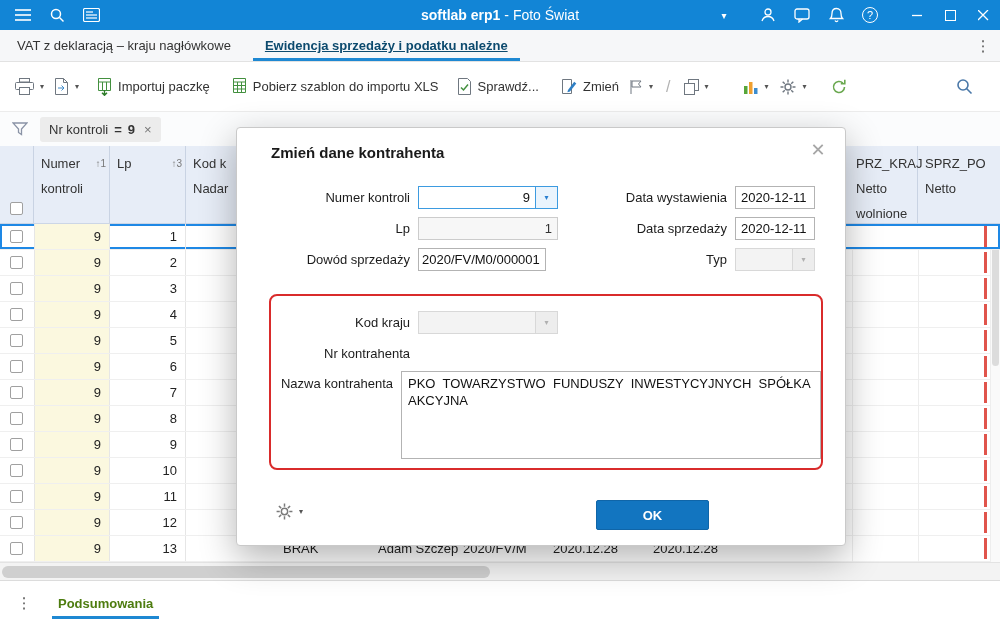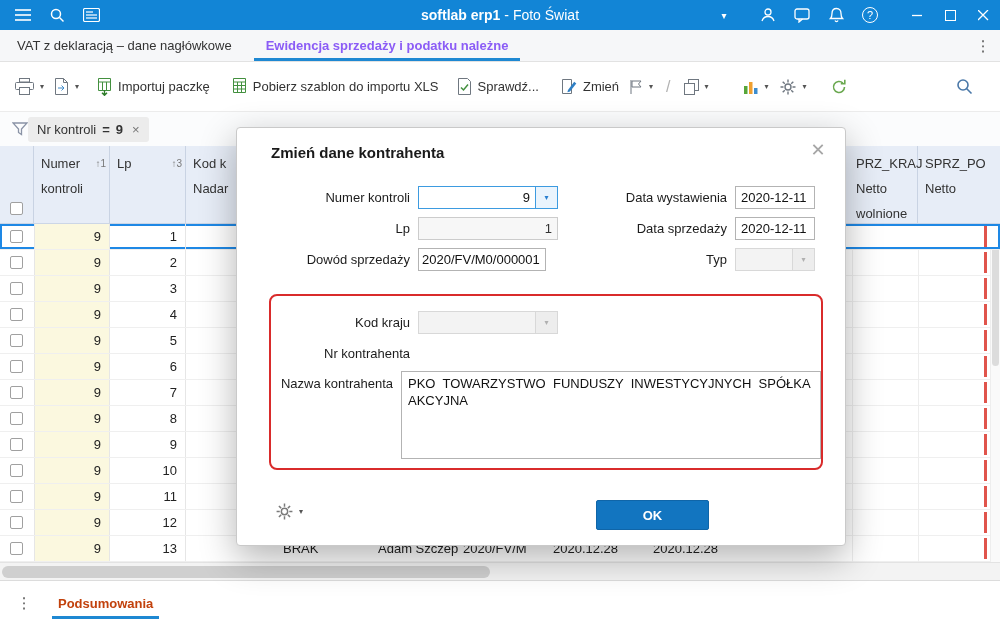--- a/index.html
+++ b/index.html
@@ -15,33 +15,33 @@
   .tb-title b { font-weight:bold; margin-right:4px; }
   .title-dd { position:absolute; left:712px; top:0; width:24px; height:30px; display:flex; align-items:center; justify-content:center; font-size:10px; cursor:pointer; }
   .tb-right { position:absolute; right:0; top:0; height:30px; display:flex; align-items:center; }
   .q-circle { width:16px; height:16px; border:1.2px solid #fff; border-radius:50%; font-size:11px; display:flex; align-items:center; justify-content:center; }
   .winbtns { display:flex; margin-left:14px; }
   .winbtn { width:33px; height:30px; display:flex; align-items:center; justify-content:center; cursor:pointer; }
 
   
   .tabbar { position:absolute; top:30px; left:0; right:0; height:32px; background:#f6f7f9; border-bottom:1px solid #e2e2e2; display:flex; }
   .tab { display:flex; align-items:center; padding:0 17px; color:#333; position:relative; cursor:pointer; white-space:nowrap; }
-  .tab.active { font-weight:bold; color:#8b5cf6; }
+  .tab.active { font-weight:bold; color:#0c4a6e;text-decoration:underline; }
   .tab.active::after { content:""; position:absolute; left:5px; right:5px; bottom:0; height:3px; background:#1e88d2; }
   .tab-kebab { position:absolute; right:4px; top:0; width:26px; height:32px; display:flex; align-items:center; justify-content:center; color:#555; font-size:15px; cursor:pointer; }
 
   
   .toolbar { position:absolute; top:62px; left:0; right:0; height:50px; background:#fff; border-bottom:1px solid #ececec; display:flex; align-items:center; padding:0 10px; }
   .tbtn { display:flex; align-items:center; gap:6px; padding:6px 5px; background:none; border:none; font:inherit; color:#333; cursor:pointer; white-space:nowrap; }
   .chev { font-size:8px; color:#555; }
   .slash { color:#b3b3b3; font-size:16px; margin:0 8px; }
 
   
   .filterbar { position:absolute; top:112px; left:0; right:0; height:34px; background:#fbfcfd; display:flex; align-items:center; padding:0 12px; }
-  .chip { display:inline-flex; align-items:center; gap:6px; background:#ececec; border-radius:3px; padding:5px 9px; margin-left:0; color:#333; cursor:pointer; }
+  .chip { display:inline-flex; align-items:center; gap:6px; background:#ececec; border-radius:3px; padding:5px 9px; margin-left:12px; color:#333; cursor:pointer; }
   .chip b { font-weight:bold; }
   .chip-x { color:#777; margin-left:3px; cursor:pointer; }
 
   
   .thead { position:absolute; top:146px; left:0; right:0; height:78px; background:#e7edf7; border-bottom:1px solid #ccd6e6; }
   .hcol { position:absolute; top:0; bottom:0; border-right:1px solid #c9d3e3; padding:5px 12px 0 7px; color:#333; line-height:25px; cursor:pointer; }
   .sortb { position:absolute; top:5px; right:3px; font-size:10px; color:#777; }
   .h-cb { position:absolute; left:0; top:0; bottom:0; width:34px; border-right:1px solid #c9d3e3; }
   .h-cb .cb { position:absolute; left:10px; bottom:8px; }
 
@@ -59,21 +59,21 @@
 
   
   .vscroll { position:absolute; right:0; top:224px; width:10px; height:338px; background:#fafafa; border-left:1px solid #eee; cursor:pointer; }
   .vthumb { position:absolute; left:1px; top:2px; width:7px; height:140px; background:#dcdcdc; border-radius:4px; }
   .hscroll { position:absolute; top:562px; left:0; right:0; height:18px; background:#f3f3f3; border-top:1px solid #e3e3e3; cursor:pointer; }
   .hthumb { position:absolute; left:2px; top:3px; width:488px; height:12px; background:#cfcfcf; border-radius:6px; }
 
   
   .footer { position:absolute; top:580px; left:0; right:0; height:45px; background:#fff; border-top:1px solid #dcdcdc; display:flex; align-items:center; }
   .f-kebab { margin-left:14px; width:20px; text-align:center; color:#555; font-size:15px; cursor:pointer; }
-  .f-tab { position:relative; margin-left:18px; font-weight:bold; color:#c2410c; padding:0 6px; height:100%; display:flex; align-items:center; cursor:pointer; }
+  .f-tab { position:relative; margin-left:18px; font-weight:bold; color:#4d7c0f; padding:0 6px; height:100%; display:flex; align-items:center; cursor:pointer; }
   .f-tab::after { content:""; position:absolute; left:0; right:0; bottom:6px; height:3px; background:#1e88d2; }
 
   
   .modal { position:absolute; left:236px; top:127px; width:610px; height:419px; background:#fff; border:1px solid #c9c9c9; border-radius:4px; box-shadow:0 12px 36px rgba(0,0,0,.30); z-index:10; }
   .m-title { position:absolute; left:34px; top:16px; font-size:15px; font-weight:bold; color:#1a1a1a; }
   .m-close { position:absolute; right:14px; top:9px; width:26px; height:26px; display:flex; align-items:center; justify-content:center; font-size:18px; color:#a6a6a6; cursor:pointer; }
   .frow { position:absolute; display:flex; align-items:center; height:23px; }
   .flab { text-align:right; color:#1c1c1c; margin-right:8px; }
   .w156 { width:156px;margin-left:17px; } .w160 { width:160px; }
   .fin { height:23px; border:1px solid #b3b3b3; font:13px "Liberation Sans",sans-serif; padding:0 5px; color:#111; background:#fff; }
@@ -166,21 +166,21 @@
           <svg width="11" height="11">
               <path d="M0 0 L10 10 M10 0 L0 10" stroke="#fff" stroke-width="1.3"></path>
             </svg>
         </span>
       </span>
     </div>
   </header>
 
   <nav class="tabbar">
     <div class="tab">
-        <span>VAT z deklaracją – dane nagłówkowe</span>
+        <span>VAT z deklaracją – kraju nagłówkowe</span>
       </div>
     <div class="tab active">
         <span>Ewidencja sprzedaży i podatku należne</span>
       </div>
     <span class="tab-kebab">⋮</span>
   </nav>
 
   <div class="toolbar">
     <button class="tbtn">
       <svg width="19" height="17" fill="none" stroke="#6f7780">

